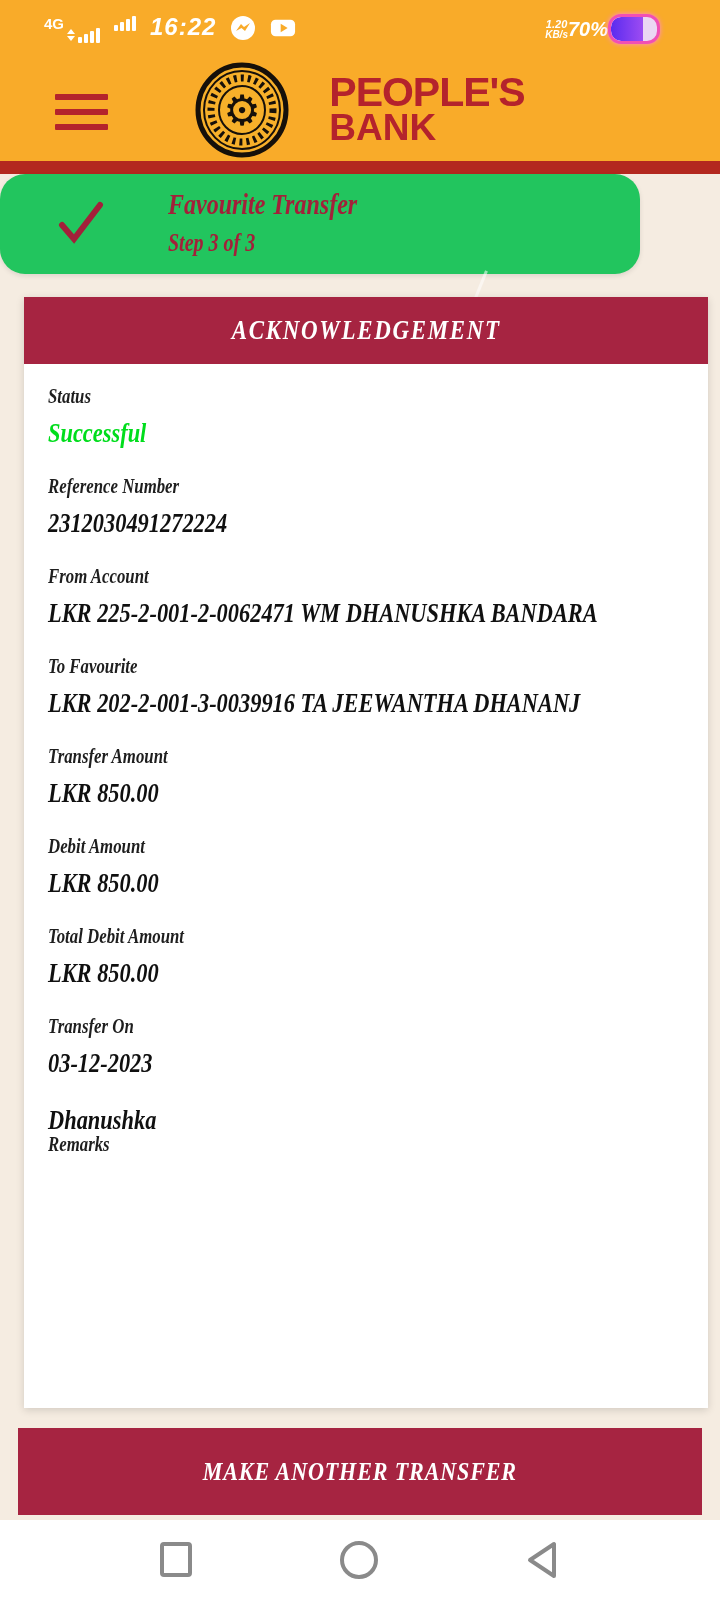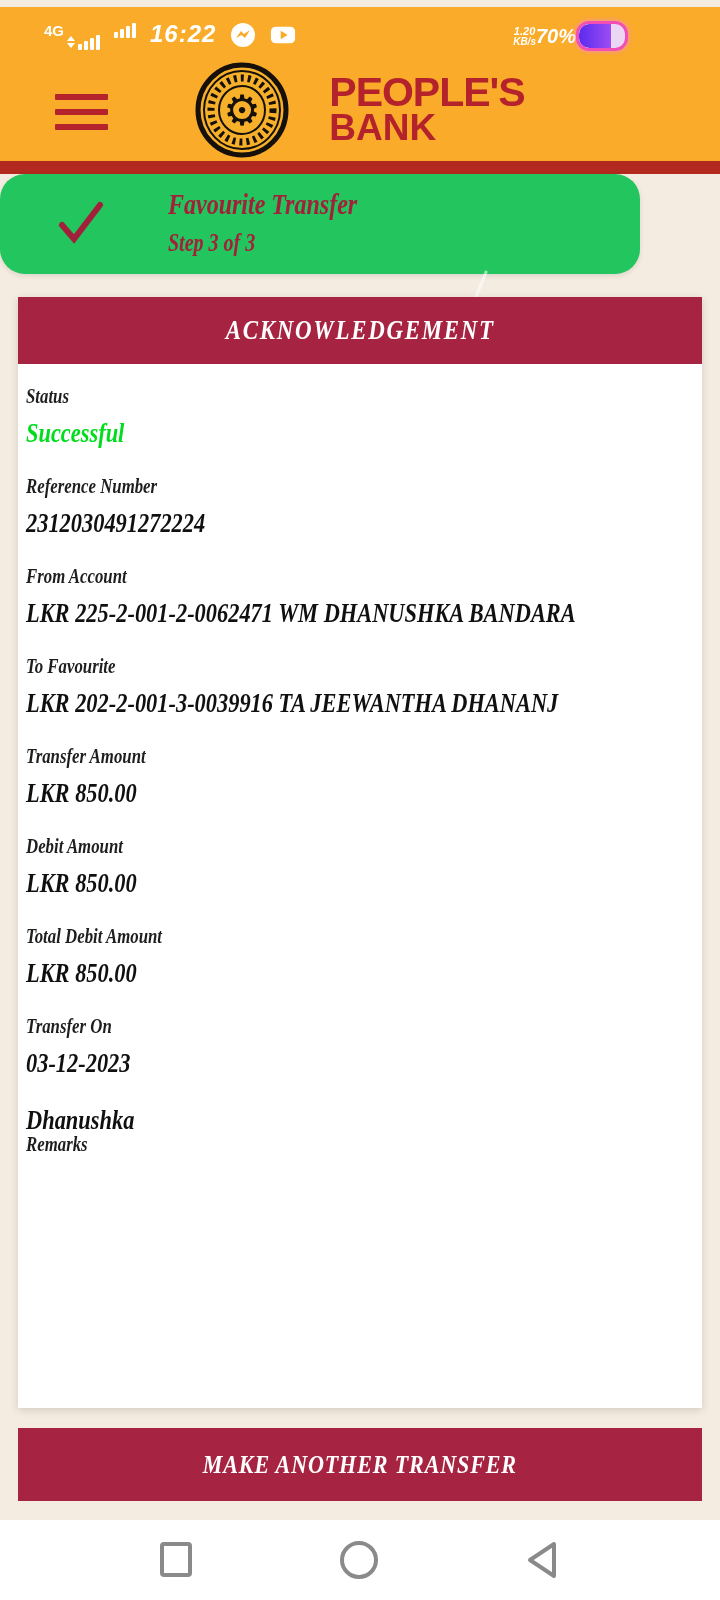--- a/index.html
+++ b/index.html
@@ -6,21 +6,21 @@
   .screen{
     position:relative;width:720px;height:1600px;margin:0 auto;
     background:#F5ECE1;overflow:hidden;
     font-family:"Liberation Sans",sans-serif;
   }
   
   .statusbar{
     position:absolute;top:0;left:0;width:720px;height:58px;
     background:#F9AB29;display:flex;align-items:center;
     justify-content:space-between;box-sizing:border-box;
-    padding:0 92px 0 44px;color:#fff;margin-top:7px;
+    padding:0 60px 0 44px;color:#fff;
   }
   .sb-left{display:flex;align-items:flex-end;gap:14px;}
   .sb-right{display:flex;align-items:center;gap:0;}
   .net-group{display:flex;align-items:flex-end;gap:3px;}
   .net-label{font-size:15px;font-weight:bold;line-height:1;margin-bottom:12px;}
   .arrows{display:flex;flex-direction:column;gap:2px;margin-bottom:2px;}
   .arr-up{width:0;height:0;border-left:4px solid transparent;border-right:4px solid transparent;border-bottom:5px solid #fff;}
   .arr-dn{width:0;height:0;border-left:4px solid transparent;border-right:4px solid transparent;border-top:5px solid #fff;}
   .bars{display:flex;align-items:flex-end;gap:2px;}
   .bars i{display:block;width:4px;background:#fff;border-radius:1px;}
@@ -56,35 +56,35 @@
   .step-text{position:absolute;left:168px;top:10px;color:#A3203A;}
   .disp{font-family:"Liberation Serif","DejaVu Serif",serif;font-style:italic;font-weight:bold;}
   .squeeze{display:inline-block;transform:scaleX(.8);transform-origin:left center;white-space:nowrap;}
   .squeeze-c{display:inline-block;transform:scaleX(.85);transform-origin:center center;white-space:nowrap;}
   .step-title{font-size:30px;line-height:1.35;}
   .step-sub{font-size:25px;line-height:1.4;}
   
   .streak{position:absolute;top:268px;left:470px;width:3px;height:80px;background:rgba(255,255,255,.55);transform:rotate(22deg);}
   
   .card{
-    position:absolute;left:18px;top:297px;width:684px;height:1111px;
+    position:absolute;left:24px;top:297px;width:684px;height:1111px;
     background:#fff;box-shadow:0 2px 8px rgba(0,0,0,.15);
   }
   .card-banner{
     height:67px;background:#A62441;color:#fff;display:flex;align-items:center;justify-content:center;
   }
   .banner-text{font-size:27px;letter-spacing:2px;}
-  .card-body{padding:22px 20px 0 8px;}
+  .card-body{padding:22px 20px 0 24px;}
   .field{margin-bottom:29px;}
   .field .lab{font-size:21px;color:#1E1E1E;line-height:1;}
   .field .val{font-size:28px;color:#101010;line-height:1;margin-top:12px;}
   .val-success{color:#00DD1C !important;}
   
   .primary-btn{
-    position:absolute;left:18px;top:1428px;width:684px;height:73px;
+    position:absolute;left:18px;top:1428px;width:684px;height:87px;
     background:#A62441;color:#fff;border:none;display:flex;align-items:center;justify-content:center;
     cursor:pointer;
   }
   .btn-text{font-size:26px;letter-spacing:1px;}
   
   .navbar{
     position:absolute;left:0;top:1520px;width:720px;height:80px;background:#fff;
     display:flex;align-items:center;justify-content:center;gap:143px;
   }
   .nav-btn{background:none;border:none;padding:0;cursor:pointer;display:flex;}

